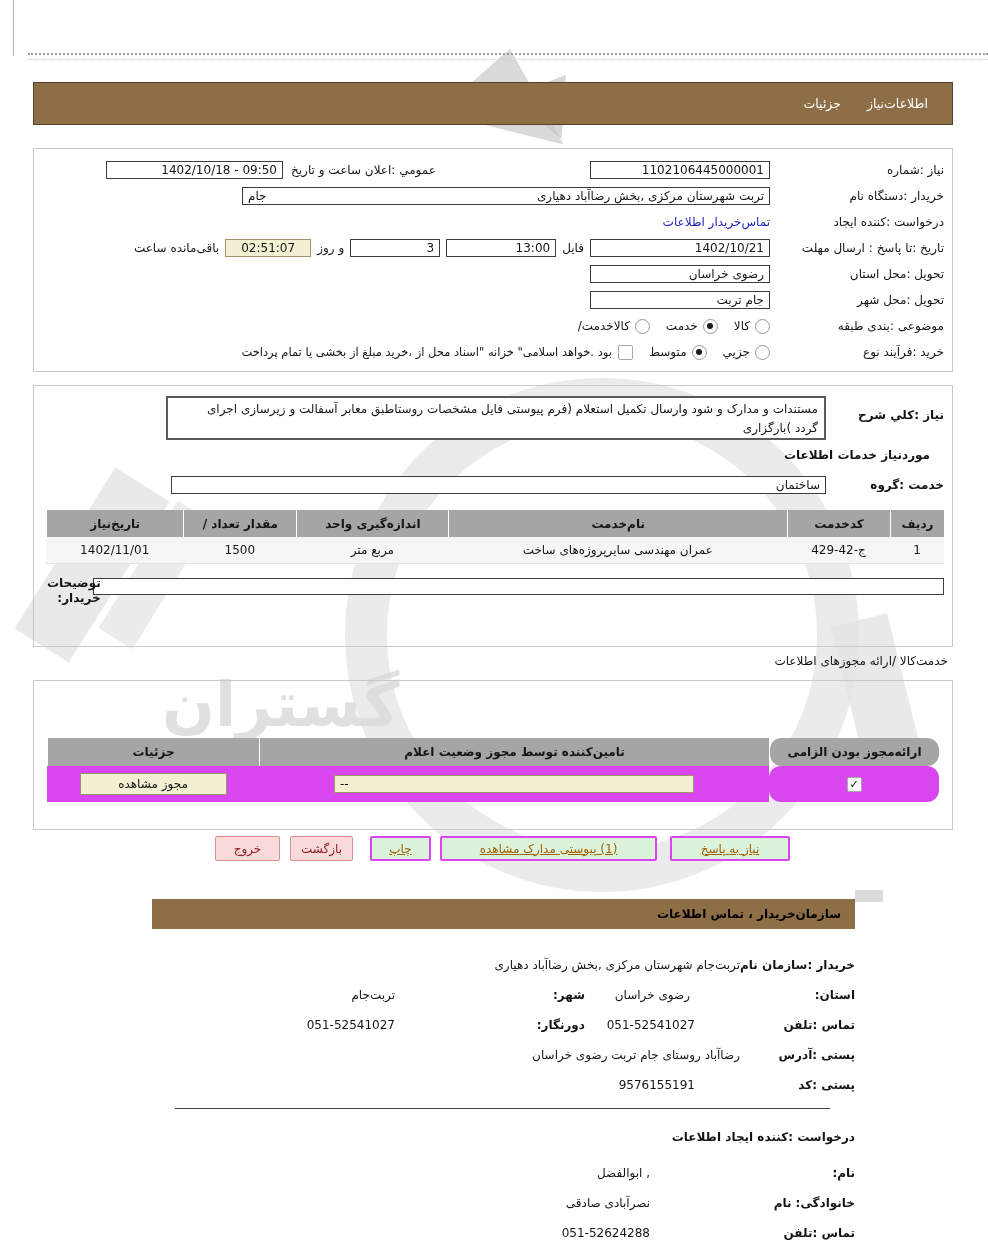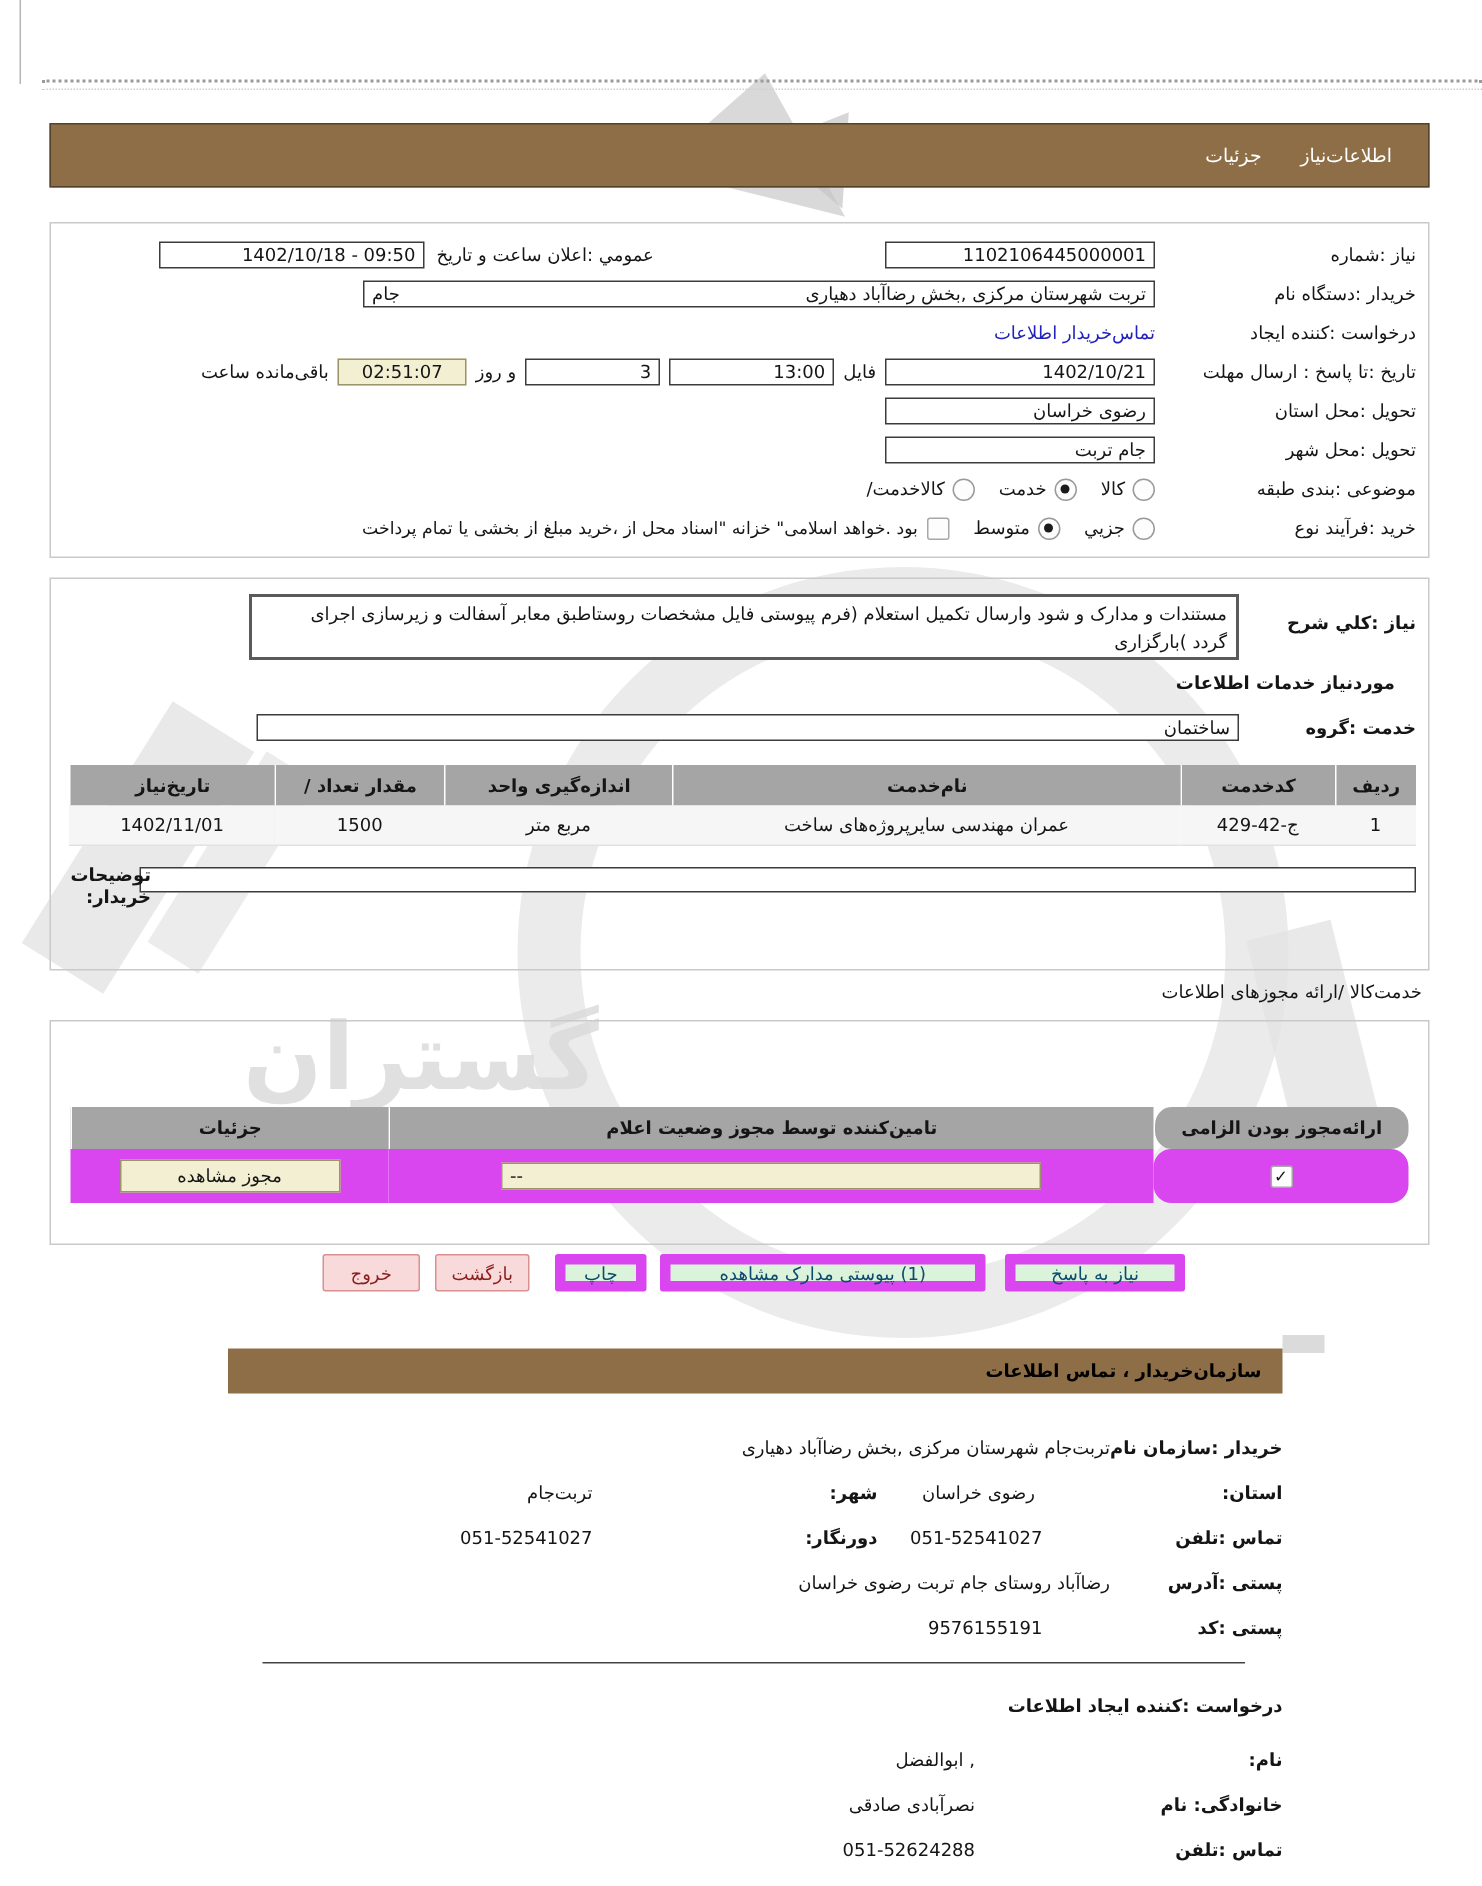--- a/index.html
+++ b/index.html
@@ -57,21 +57,21 @@
   .permit-heading{position:absolute;right:40px;top:654px;z-index:1;}
   .ptbl{margin:57px auto 0 auto;width:892px;}
   .pth{background:#a5a5a5;font-weight:bold;height:28px;display:flex;align-items:center;justify-content:center;border-left:1px solid #fff;box-sizing:border-box;}
   .ptd{background:#d946ef;height:36px;display:flex;align-items:center;justify-content:center;box-sizing:border-box;}
   .pc1{width:170px;border-radius:12px;} .pc2{width:510px;} .pc3{width:212px;}
   .statusbox{width:360px;height:18px;justify-content:flex-start;}
   .pbtn{width:145px;height:20px;background:#f3efd3;border:1px solid #9b946a;display:flex;align-items:center;justify-content:center;cursor:pointer;}
   
   .abtn{position:absolute;top:836px;height:25px;display:flex;align-items:center;justify-content:center;
     box-sizing:border-box;border-radius:2px;cursor:pointer;z-index:2;font-size:12px;}
-  .green{background:#dbf3db;border:7px solid #d946ef;color:#0c4a6e;}
+  .green{background:#dbf3db;border:2px solid #d946ef;color:#a16207;text-decoration:underline;}
   .pink{background:#f9dada;border:1px solid #d99090;color:#8b1d1d;}
   
   .abs{position:absolute;white-space:nowrap;z-index:2;}
   .divider{position:absolute;left:175px;top:1108px;width:655px;height:1px;background:#444;z-index:2;}
   
   .wm{position:absolute;z-index:0;pointer-events:none;}
   .wm-ring{left:345px;top:378px;width:430px;height:430px;border:42px solid #dedede;border-radius:50%;opacity:.6;}
   .wm-text{left:162px;top:668px;font-size:62px;font-weight:bold;color:#dbdbdb;opacity:.85;}
   .wm-tri1{left:445px;top:50px;width:0;height:0;border-left:55px solid transparent;border-right:75px solid transparent;border-bottom:80px solid #cccccc;transform:rotate(14deg);opacity:.75;}
   .wm-tri2{left:520px;top:72px;width:0;height:0;border-left:28px solid transparent;border-right:38px solid transparent;border-bottom:52px solid #c4c4c4;transform:rotate(40deg);opacity:.7;}

